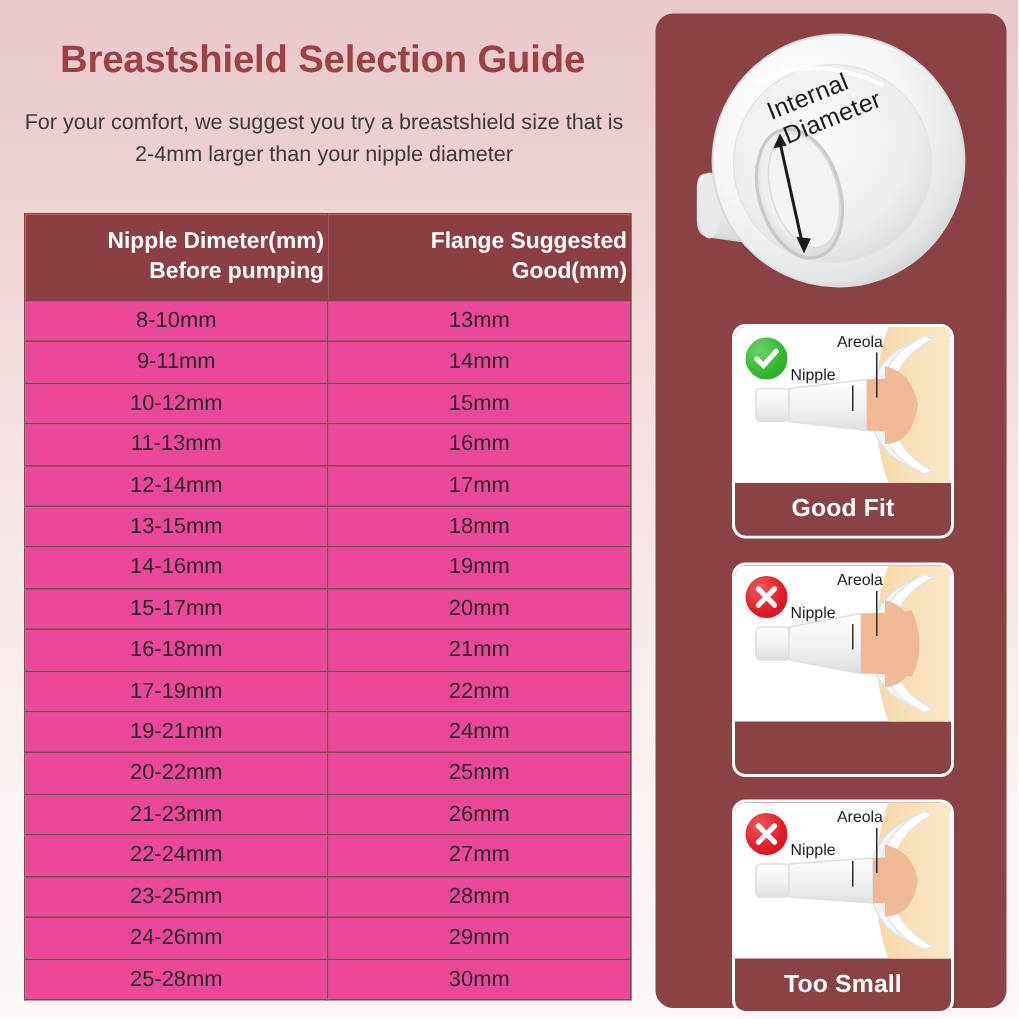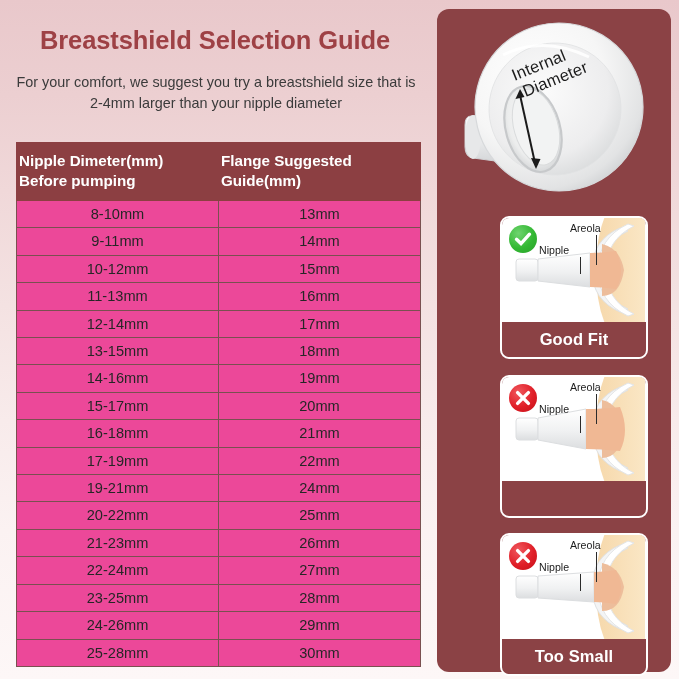--- a/index.html
+++ b/index.html
@@ -54,21 +54,21 @@
     background: #fff;
     table-layout: fixed;
   }
   .size-table th {
     background: #8c3f42;
     color: #ffffff;
     font-size: 15.2px;
     font-weight: bold;
     line-height: 20px;
     padding: 8px 2px 9px;
-    text-align: left;
+    text-align: right;
     border: 1px solid #8c3f42;
   }
   .size-table th.col-a { width: 202px; }
   .size-table th.col-b { width: 202px; }
   .size-table td {
     font-size: 14.6px;
     color: #262626;
     text-align: center;
     height: 26.4px;
     padding: 0;
@@ -110,21 +110,20 @@
   
   .fit-card {
     position: absolute;
     left: 51px;
     width: 148px;
     height: 143px;
     border: 2.5px solid #ffffff;
     border-radius: 9px;
     overflow: hidden;
     background: #8b4245;
-    margin-left: 12px;
   }
   .fit-card.c1 { top: 207px; }
   .fit-card.c2 { top: 366px; }
   .fit-card.c3 { top: 524px; }
 
   .fit-illo {
     position: relative;
     width: 100%;
     height: 104px;
     background: #ffffff;
@@ -176,21 +175,21 @@
 
     <table class="size-table">
       <thead>
         <tr>
           <th class="col-a">
             <span>Nipple Dimeter(mm)</span><br>
             <span>Before pumping</span>
           </th>
           <th class="col-b">
             <span>Flange Suggested</span><br>
-            <span>Guide(mm)</span>
+            <span>Good(mm)</span>
           </th>
         </tr>
       </thead>
       <tbody id="table-body">
           <tr>
             <td>8-10mm</td>
             <td>13mm</td>
           </tr>
           <tr>
             <td>9-11mm</td>

